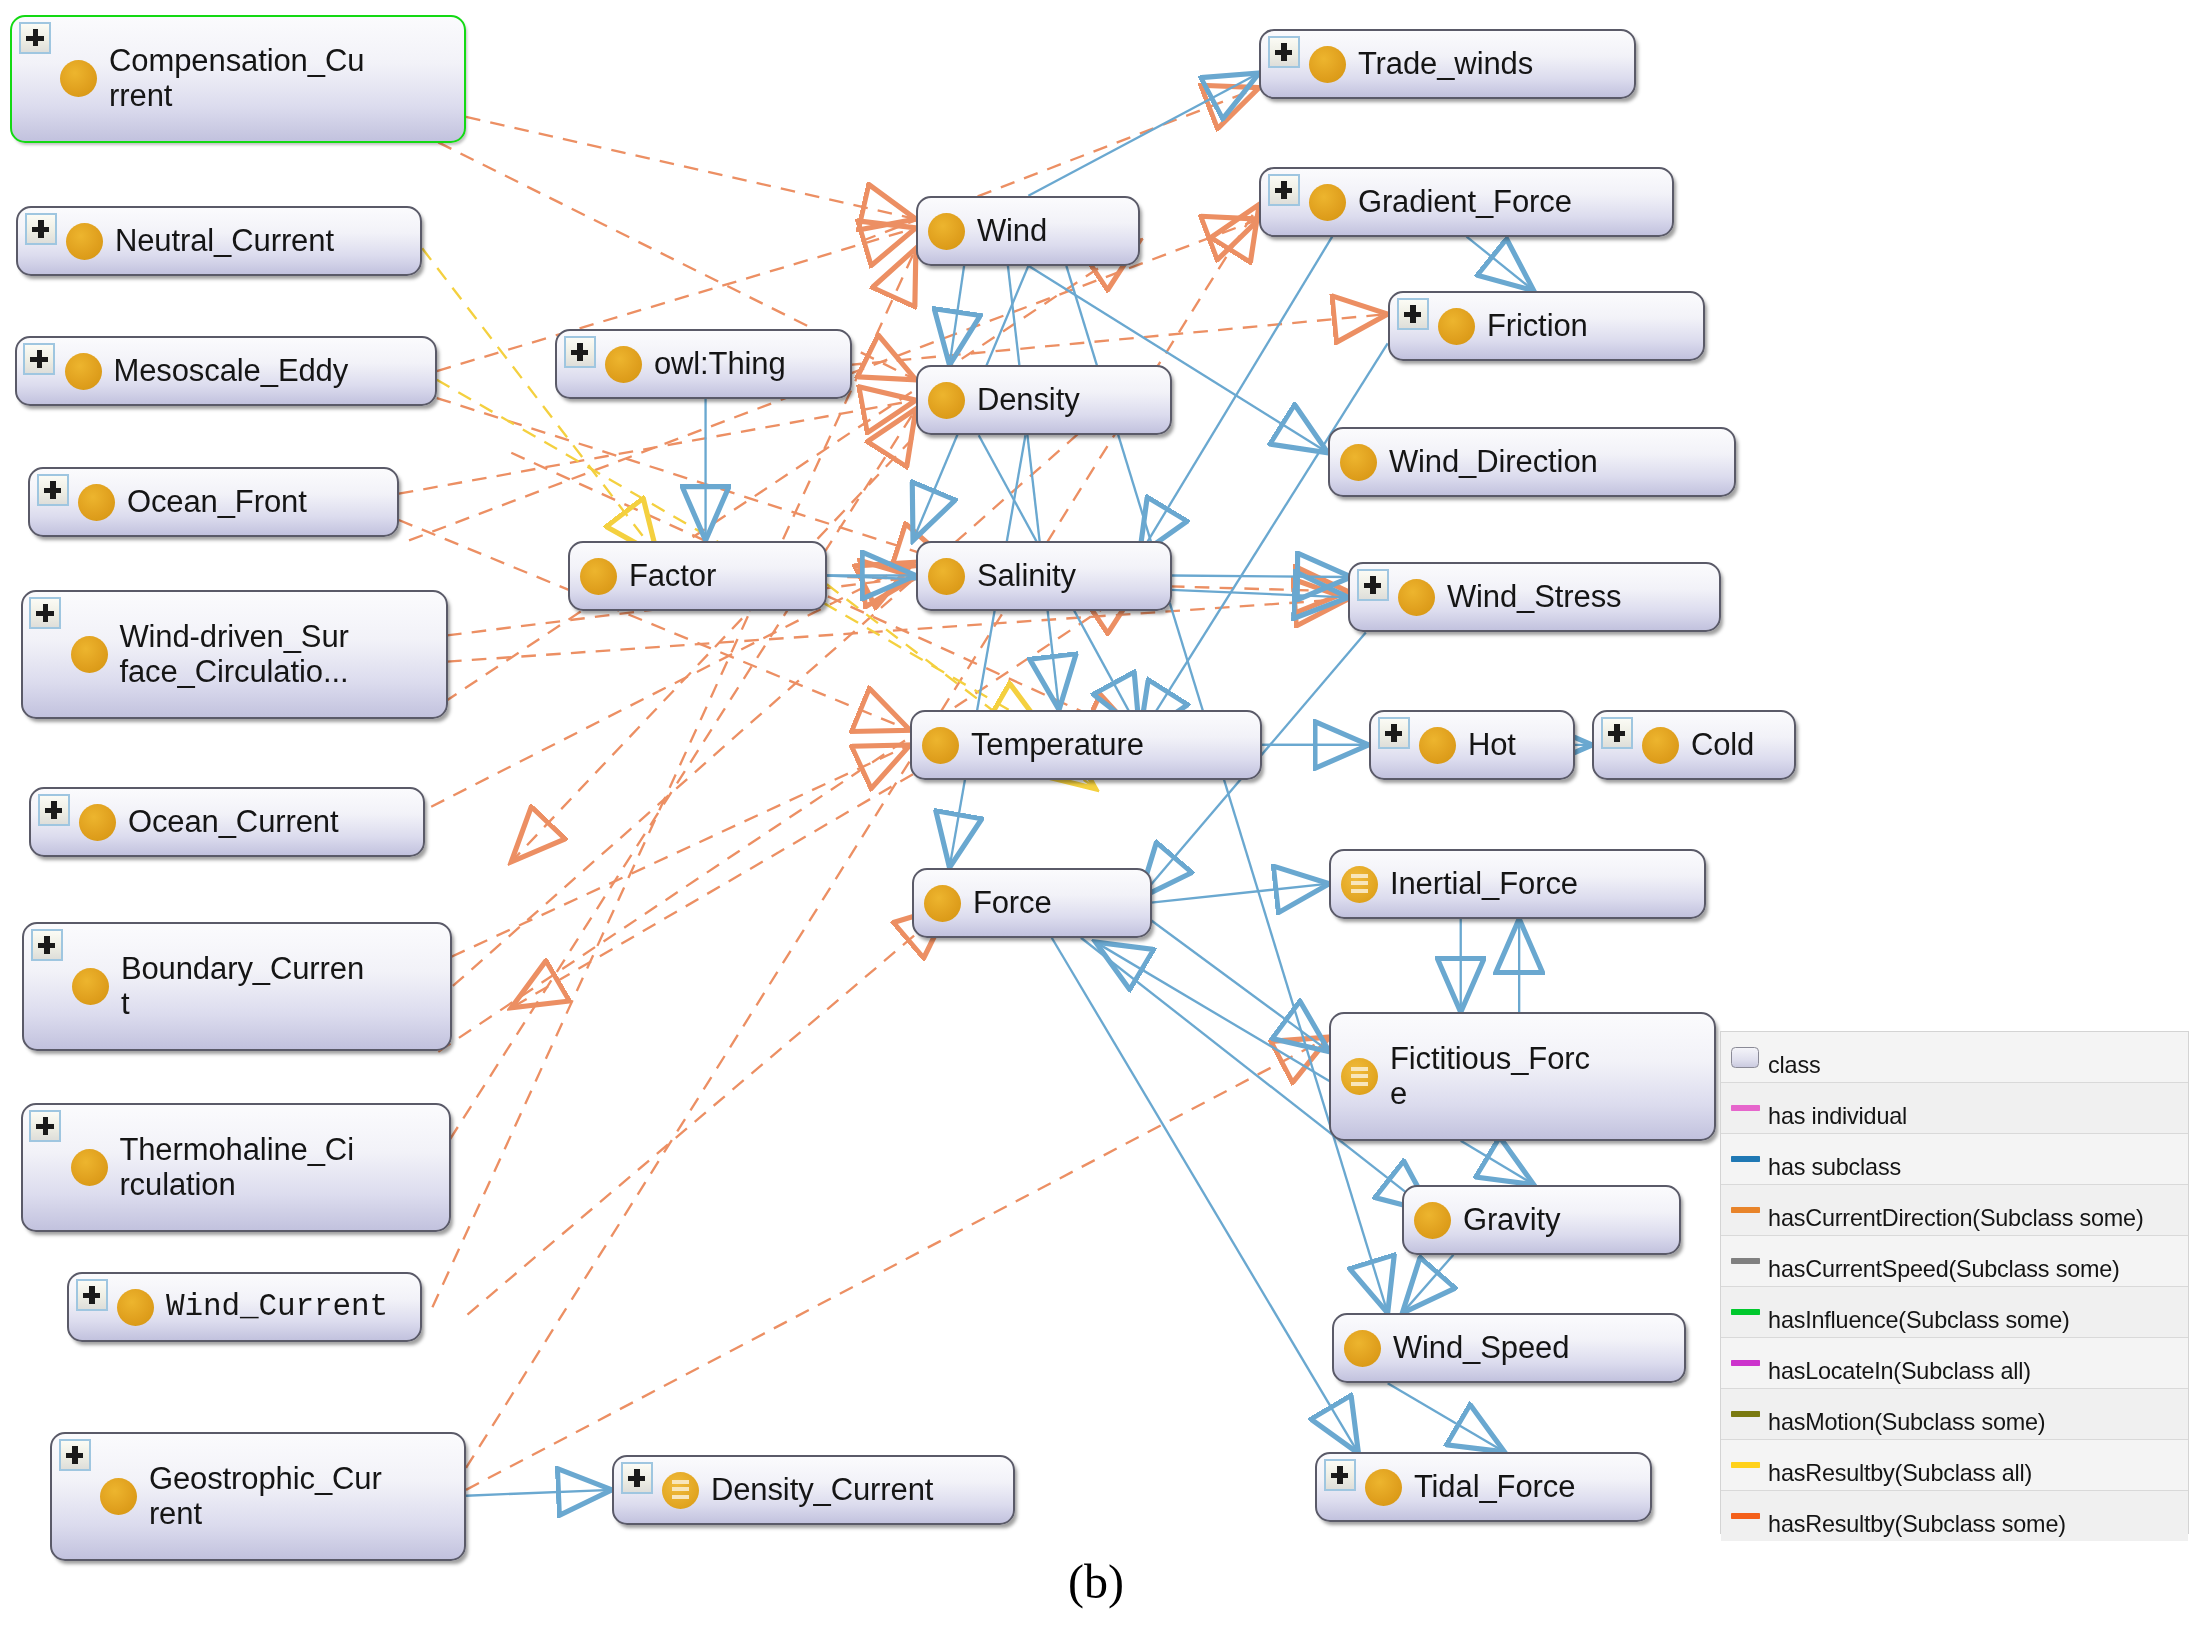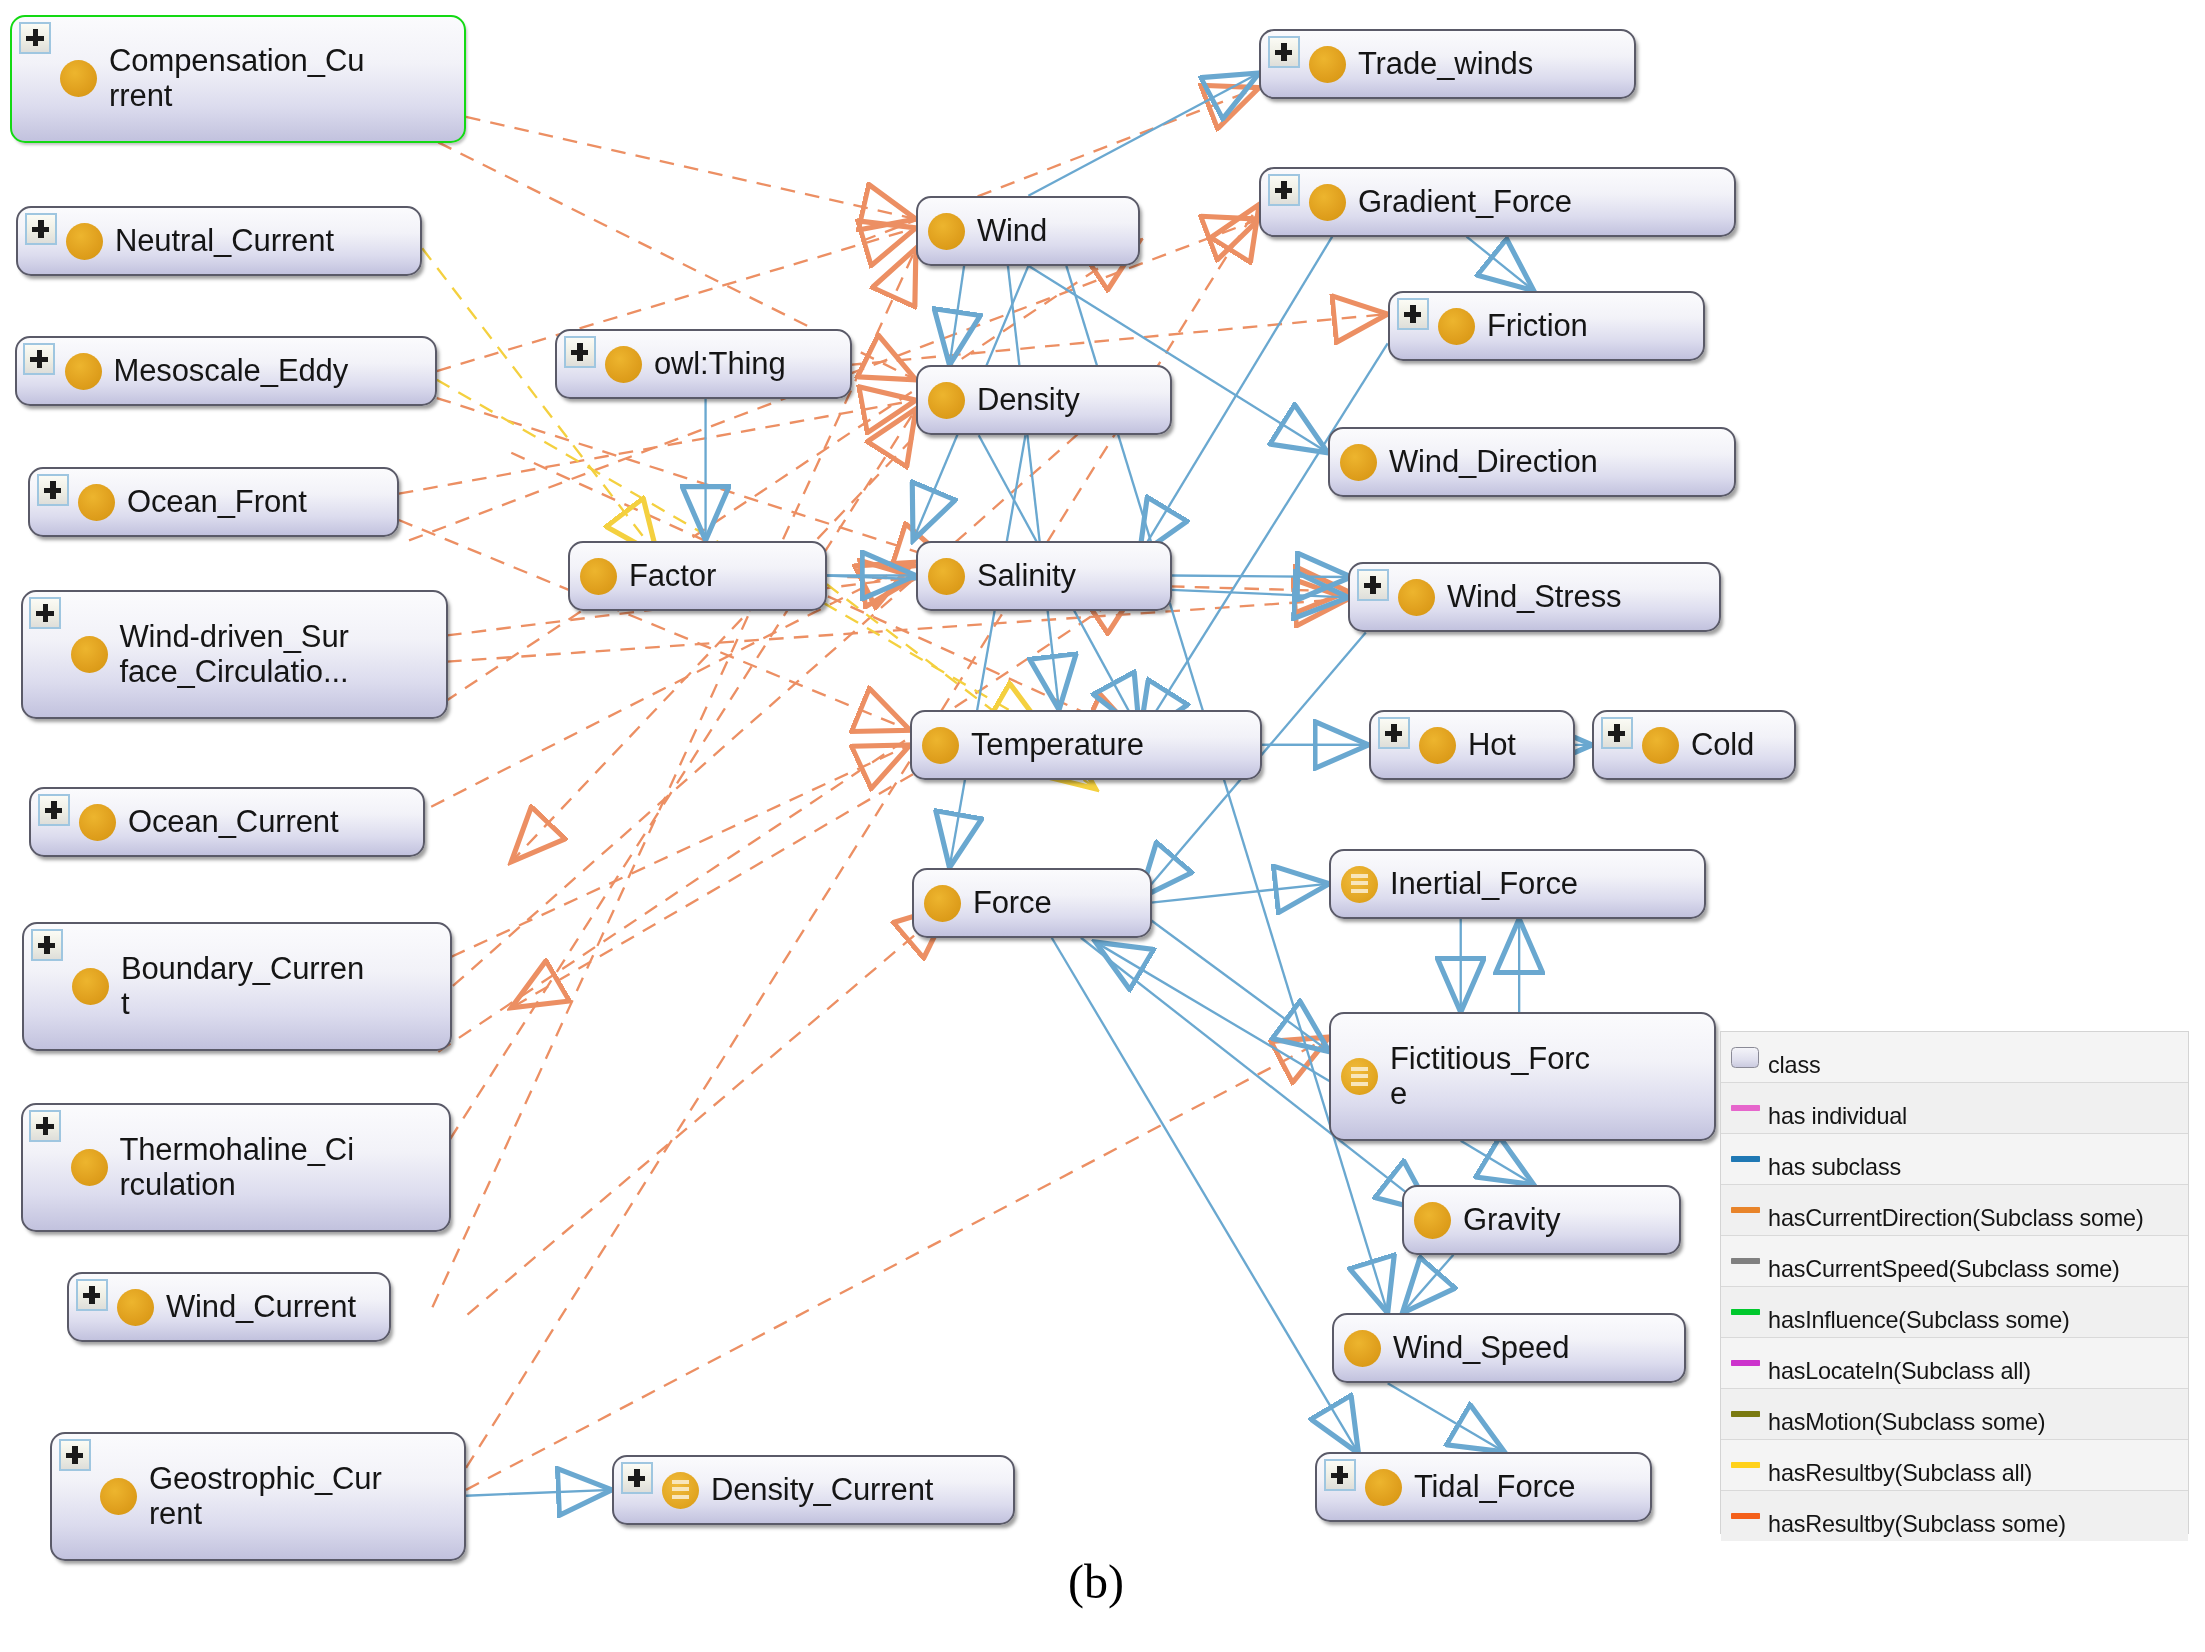--- a/index.html
+++ b/index.html
@@ -230,21 +230,21 @@
 t</div>
     </div>
     <div class="node indent" style="left: 20.5px; top: 1103px; width: 430px; height: 129px;">
       <div class="plus">
         <i></i>
       </div>
       <div class="dot"></div>
       <div class="lbl">Thermohaline_Ci
 rculation</div>
     </div>
-    <div class="node indent" style="left: 67px; top: 1272px; width: 324px; height: 70px;">
+    <div class="node indent" style="left: 67px; top: 1272px; width: 355px; height: 70px; font-family: Liberation Mono, monospace;">
       <div class="plus">
         <i></i>
       </div>
       <div class="dot"></div>
       <div class="lbl">Wind_Current</div>
     </div>
     <div class="node indent" style="left: 50px; top: 1432px; width: 416px; height: 129px;">
       <div class="plus">
         <i></i>
       </div>
@@ -290,21 +290,21 @@
       <div class="dot"></div>
       <div class="lbl">Force</div>
     </div>
     <div class="node indent" style="left: 1259px; top: 29px; width: 377px; height: 70px;">
       <div class="plus">
         <i></i>
       </div>
       <div class="dot"></div>
       <div class="lbl">Trade_winds</div>
     </div>
-    <div class="node indent" style="left: 1259px; top: 167px; width: 477px; height: 70px;">
+    <div class="node indent" style="left: 1259px; top: 167px; width: 415px; height: 70px;">
       <div class="plus">
         <i></i>
       </div>
       <div class="dot"></div>
       <div class="lbl">Gradient_Force</div>
     </div>
     <div class="node indent" style="left: 1388px; top: 291px; width: 317px; height: 70px;">
       <div class="plus">
         <i></i>
       </div>

